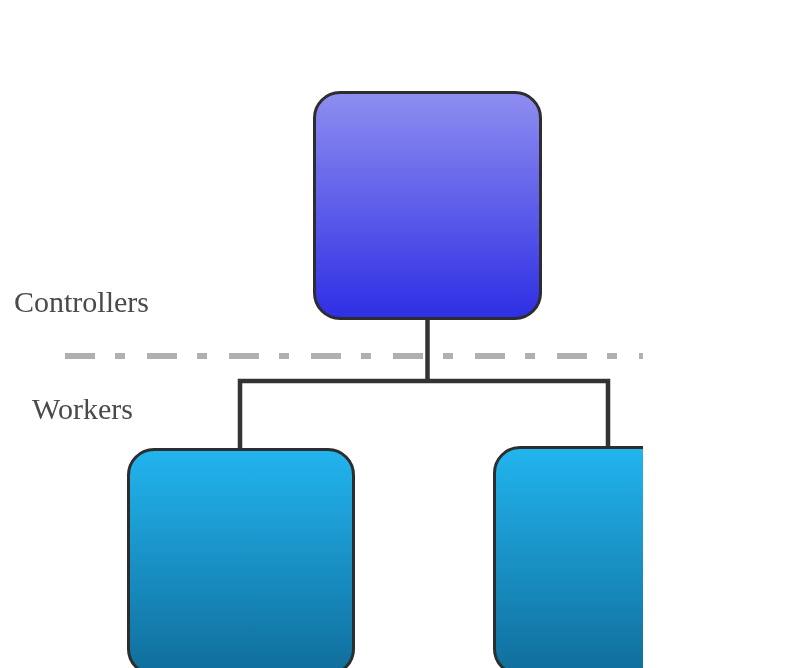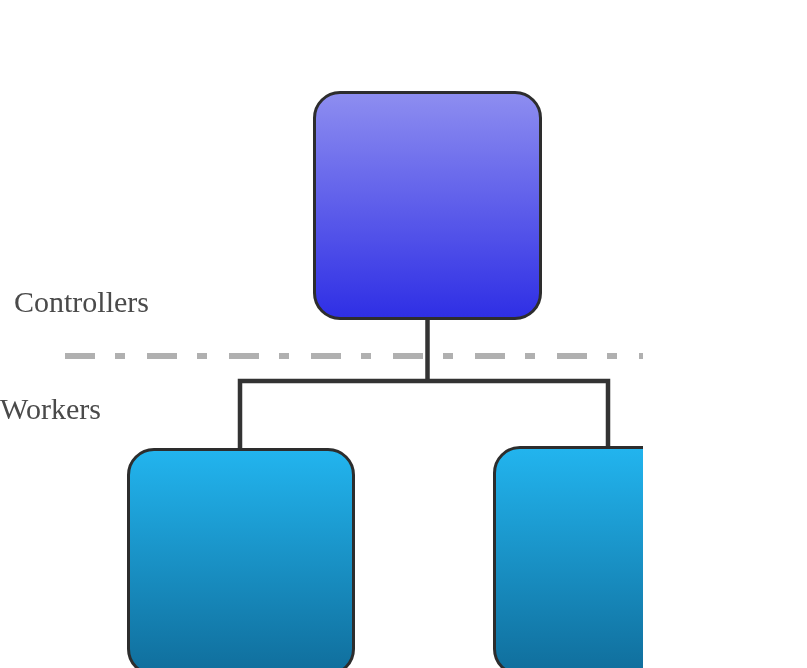--- a/index.html
+++ b/index.html
@@ -70,21 +70,21 @@
     font-size: 30px;
     line-height: 1;
     color: var(--label-text, #4a4a4a);
     white-space: nowrap;
   }
   .section-label.controllers {
     left: 14px;
     top: 239px;
   }
   .section-label.workers {
-    left: 0;
+    left: 32px;
     top: 346px;
   }
 </style>
 </head>
 <body>
 
 <div class="canvas">
 
   <svg class="connector-layer" viewBox="0 0 807 668" width="807" height="668">
     <line class="divider-line" x1="65" y1="308" x2="787" y2="308" stroke-dasharray="30 20 10 22"></line>

